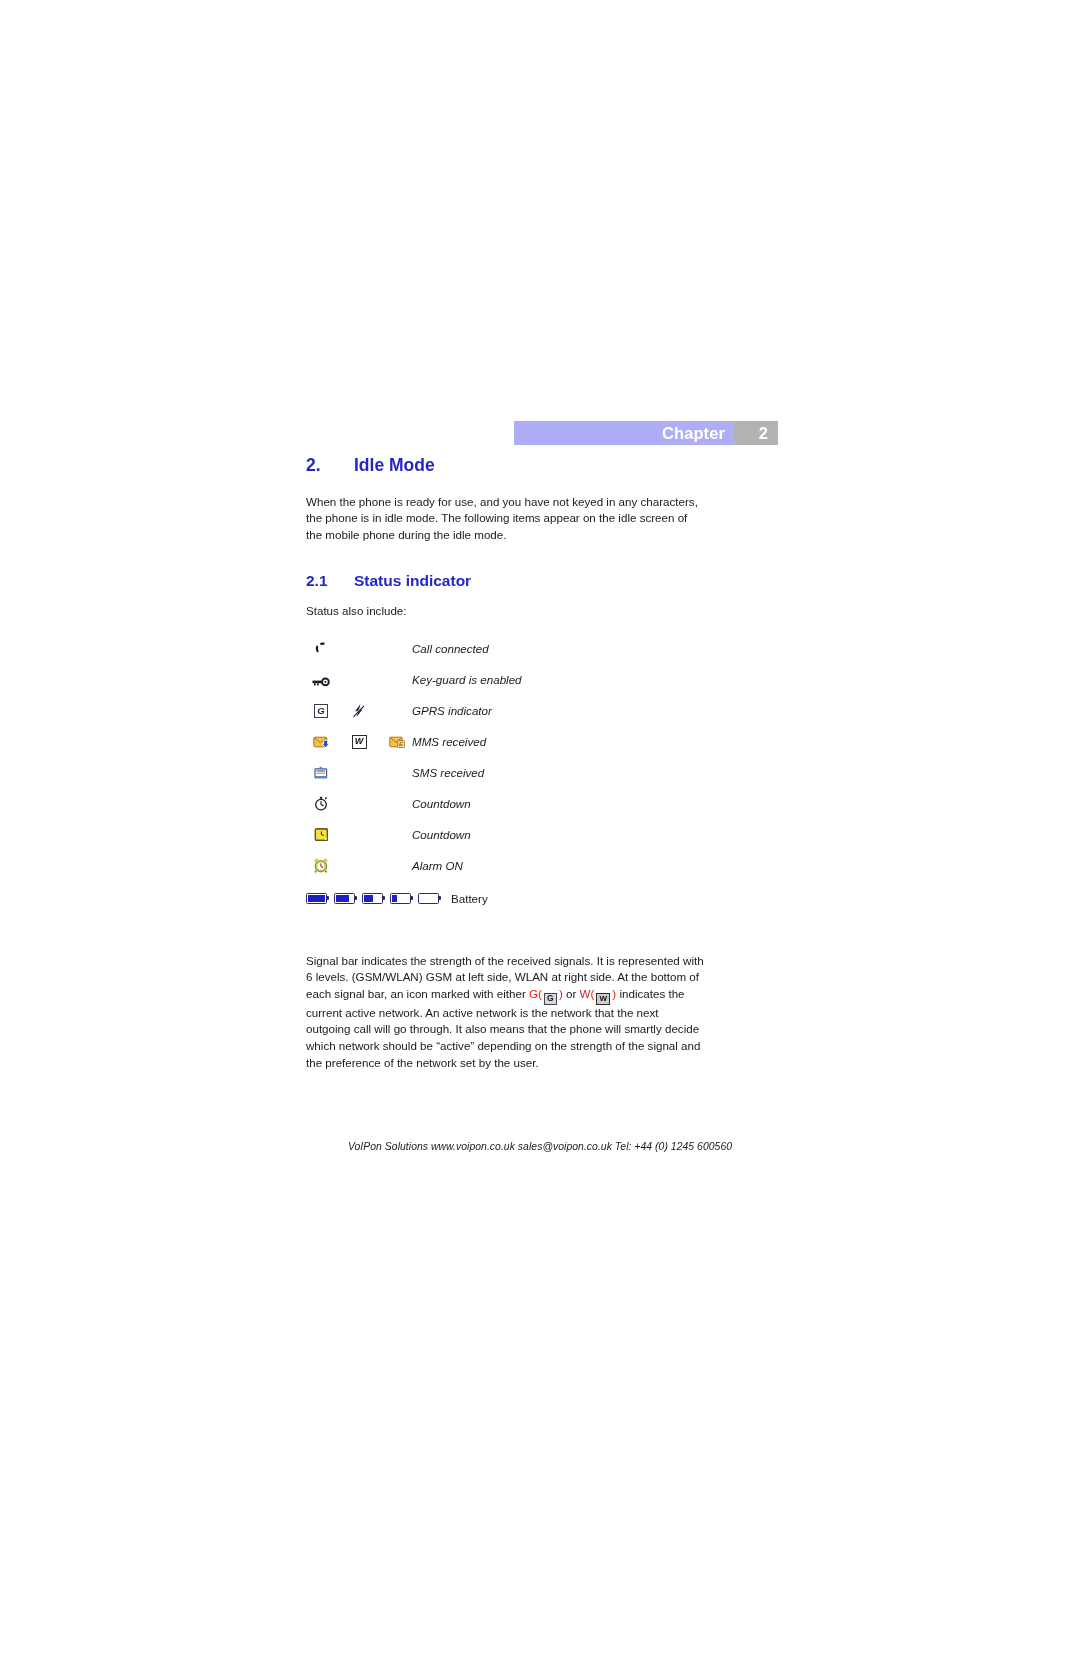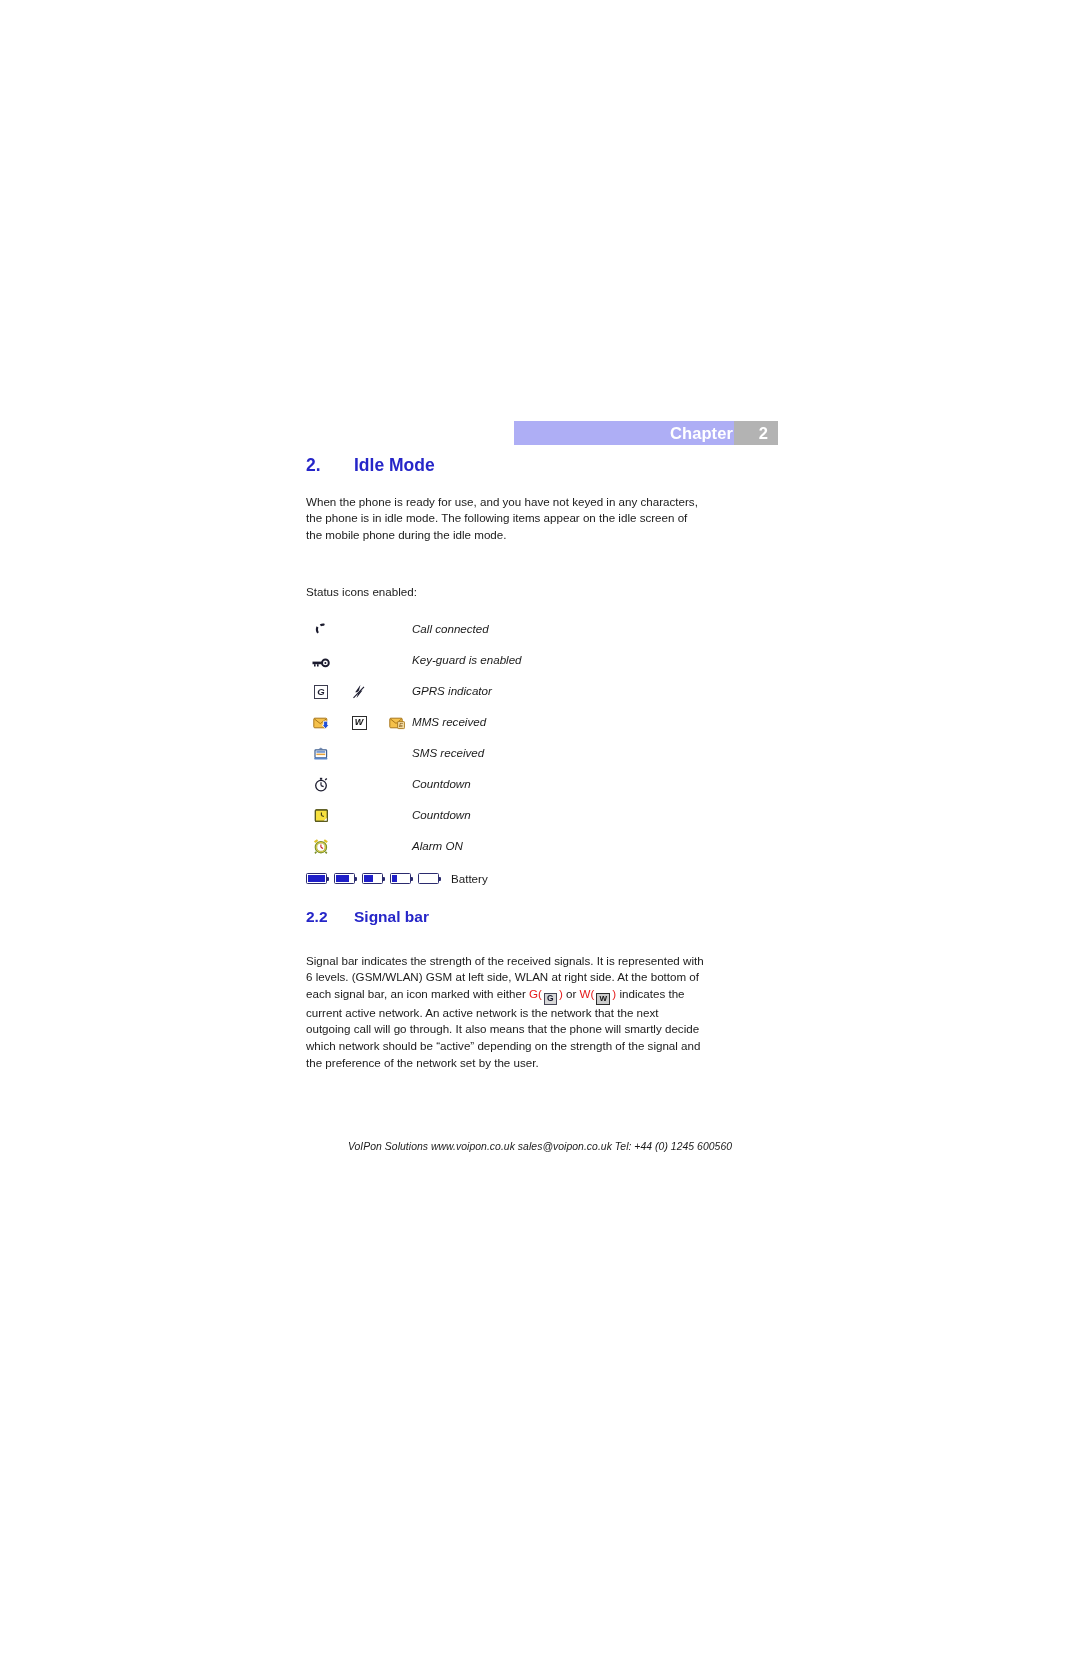--- a/index.html
+++ b/index.html
@@ -36,21 +36,21 @@
   }
   .chapter-bar .chap-label {
     flex: 1 1 auto;
     background: #aeaef5;
     color: #ffffff;
     font-size: 16.5px;
     font-weight: bold;
     display: flex;
     align-items: center;
     justify-content: flex-end;
-    padding-right: 1px;
+    padding-right: 9px;
     box-sizing: border-box;
     letter-spacing: .1px;
   }
   .chapter-bar .chap-num {
     flex: 0 0 44px;
     background: #b3b3b3;
     color: #ffffff;
     font-size: 16.5px;
     font-weight: bold;
     display: flex;
@@ -278,24 +278,28 @@
       <span class="num">2.</span>
       <span>Idle Mode</span>
     </h1>
 
     <div class="sp-a"></div>
 
     <p class="body">When the phone is ready for use, and you have not keyed in any characters, the phone is in idle mode. The following items appear on the idle screen of the mobile phone during the idle mode.</p>
 
     <div class="sp-b"></div>
 
+    <h2 class="sub">
+      <span class="num">2.1</span>
+      <span>Status indicator</span>
+    </h2>
 
     <div class="sp-c"></div>
 
-    <p class="body">Status icons enabled:</p>
+    <p class="body">Status also include:</p>
 
     <table class="icon-table">
       <tbody>
 
         <tr>
           <td class="icon-cell">
             <span class="ic ic-phone">
               <svg width="15" height="15" viewBox="0 0 15 15">
                 <path d="M3.2 11.6 C1.6 9.4 1.4 6.4 2.6 4.2 L4.4 5.4 C3.7 7 3.9 9 4.9 10.3 Z" fill="#1b1b2e"></path>
                 <path d="M5.8 2.6 C7.4 1.6 9.2 1.3 10.8 1.9 L10.1 3.8 C9 3.5 7.9 3.7 7 4.3 Z" fill="#1b1b2e"></path>
@@ -469,24 +473,20 @@
           <span class="fill" style="width:4.5px"></span>
         </span>
       <span class="batt">
           <span class="fill" style="width:0px"></span>
         </span>
       <span class="batt-label">Battery</span>
     </div>
 
     <div class="sp-d"></div>
 
-    <h2 class="sub">
-      <span class="num">2.2</span>
-      <span>Signal bar</span>
-    </h2>
 
     <div class="sp-e"></div>
 
     <p class="body"><span>Signal bar indicates the strength of the received signals. It is represented with 6 levels. (GSM/WLAN) GSM at left side, WLAN at right side. At the bottom of each signal bar, an icon marked with either </span><span class="red">G</span><span class="red">(</span><span class="inline-ic inline-gbox">G</span><span class="red">)</span><span> or </span><span class="red">W</span><span class="red">(</span><span class="inline-ic inline-wbox">W</span><span class="red">)</span><span> indicates the current active network. An active network is the network that the next outgoing call will go through. It also means that the phone will smartly decide which network should be “active” depending on the strength of the signal and the preference of the network set by the user.</span></p>
 
   </div>
 
   <div class="footer">VoIPon Solutions  www.voipon.co.uk  sales@voipon.co.uk  Tel: +44 (0) 1245 600560</div>
 
 </div>

